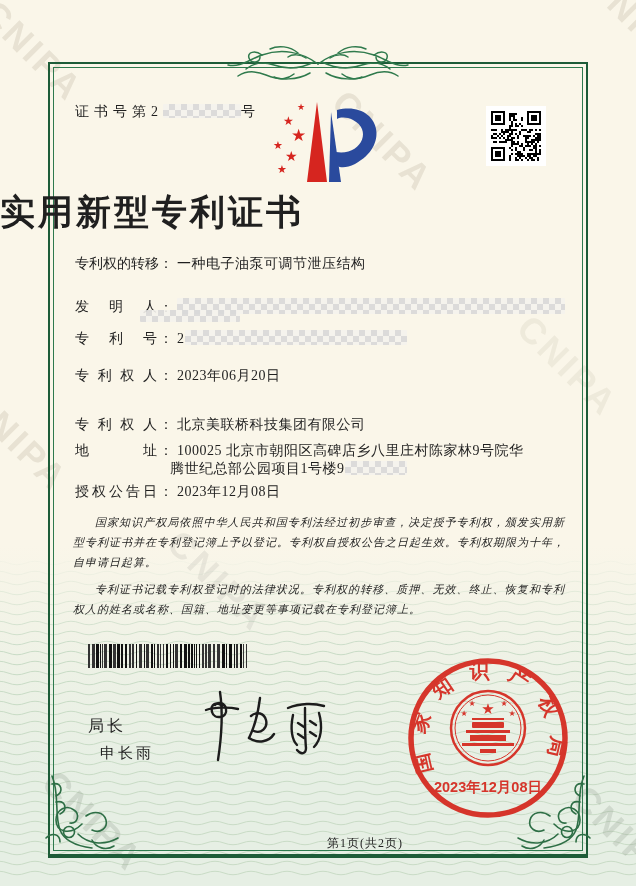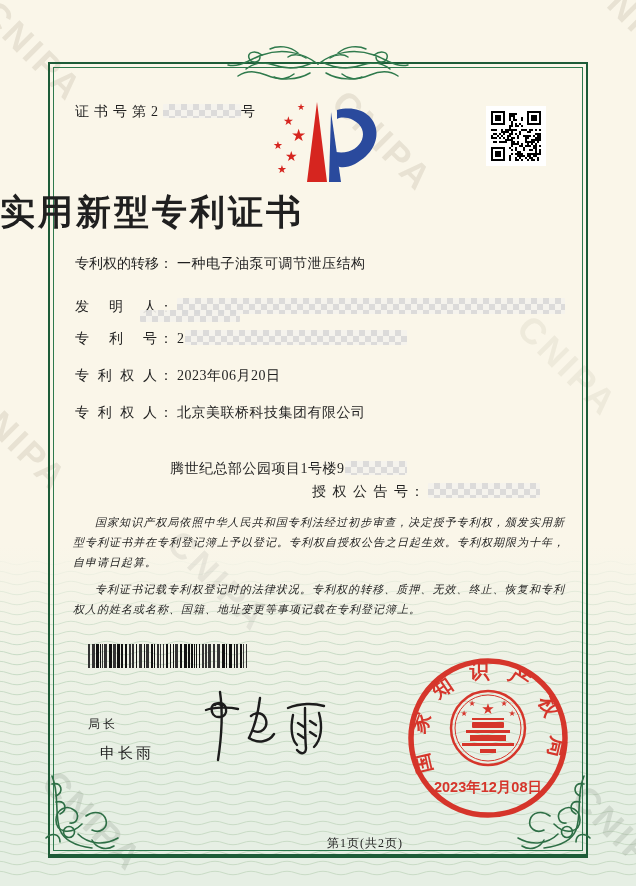--- a/index.html
+++ b/index.html
@@ -32,21 +32,21 @@
   .row{position:absolute;left:75px;z-index:5;font-size:14px;white-space:nowrap;}
   .flabel{display:inline-block;width:82px;text-align:justify;text-align-last:justify;vertical-align:top;}
   .flabel2{display:inline-block;width:96px;text-align:justify;text-align-last:justify;vertical-align:top;}
   .colon{display:inline-block;margin:0 4px 0 2px;}
   .val{letter-spacing:.5px;}
   .legal{position:absolute;left:73px;top:512px;width:492px;z-index:5;font-size:11px;
          line-height:20px;font-style:italic;letter-spacing:1px;text-align:justify;}
   .legal p{margin:0 0 7px 0;text-indent:2em;}
   
   #barcode{position:absolute;left:88px;top:644px;z-index:5;}
-  .director-title{position:absolute;left:88px;top:716px;z-index:5;font-size:12px;letter-spacing:3px;
+  .director-title{position:absolute;left:88px;top:716px;z-index:5;font-size:16px;letter-spacing:3px;
                   font-family:Liberation Mono, monospace;}
   .director-name{position:absolute;left:88px;top:744px;z-index:5;font-size:15px;letter-spacing:3px;
                  font-family:"Liberation Sans","DejaVu Sans",sans-serif;margin-left:12px;}
   #signature{position:absolute;left:192px;top:686px;z-index:5;}
   #seal{position:absolute;left:402px;top:652px;z-index:6;opacity:.93;}
   .page-num{position:absolute;left:0;top:835px;width:100%;text-align:center;z-index:5;font-size:12px;letter-spacing:1px;padding-left:47px;}
   .cont-note{position:absolute;left:0;top:858px;width:100%;text-align:center;z-index:5;}
   .cont-note span{display:inline-block;background:#fdfdfa;padding:3px 14px;font-size:13.5px;
                   font-style:italic;letter-spacing:3px;}
 </style>
@@ -378,30 +378,33 @@
   <span class="blur" style="position:absolute;left:140px;top:310px;width:100px;height:12px;z-index:5;"></span>
 
   <div class="row" style="top:330px;">
     <span class="flabel">专利号</span><span class="colon">：</span><span class="val">2</span><span class="blur" style="width:222px;height:15px;"></span>
   </div>
 
   <div class="row" style="top:367px;">
     <span class="flabel">专利权人</span><span class="colon">：</span><span class="val">2023年06月20日</span>
   </div>
 
-  <div class="row" style="top:404px;">
+  <div class="row" style="top:416px;">
     <span class="flabel">专利权人</span><span class="colon">：</span><span class="val">北京美联桥科技集团有限公司</span>
   </div>
 
+  <div class="row" style="top:442px;">
+    <span class="flabel">地址</span><span class="colon">：</span><span class="val">100025 北京市朝阳区高碑店乡八里庄村陈家林9号院华</span>
+  </div>
   <div class="row" style="top:460px;left:170px;">
     <span class="val">腾世纪总部公园项目1号楼9</span><span class="blur" style="width:62px;height:14px;"></span>
   </div>
 
-  <div class="row" style="top:483px;left:312px;">
-    <span class="flabel2">授权公告号</span><span class="colon">：</span><span class="blur" style="width:112px;height:15px;"></span>
+  <div class="row" style="top:483px;">
+    <span class="flabel">授权公告日</span><span class="colon">：</span><span class="val">2023年12月08日</span>
   </div>
 
   <div class="legal">
     <p>国家知识产权局依照中华人民共和国专利法经过初步审查，决定授予专利权，颁发实用新型专利证书并在专利登记簿上予以登记。专利权自授权公告之日起生效。专利权期限为十年，自申请日起算。</p>
     <p>专利证书记载专利权登记时的法律状况。专利权的转移、质押、无效、终止、恢复和专利权人的姓名或名称、国籍、地址变更等事项记载在专利登记簿上。</p>
   </div>
 
   <svg id="barcode" width="162" height="24" viewBox="0 0 162 24">
       <rect x="0" y="0" width="2" height="24" fill="#333"></rect>
       <rect x="4" y="0" width="3" height="24" fill="#333"></rect>

